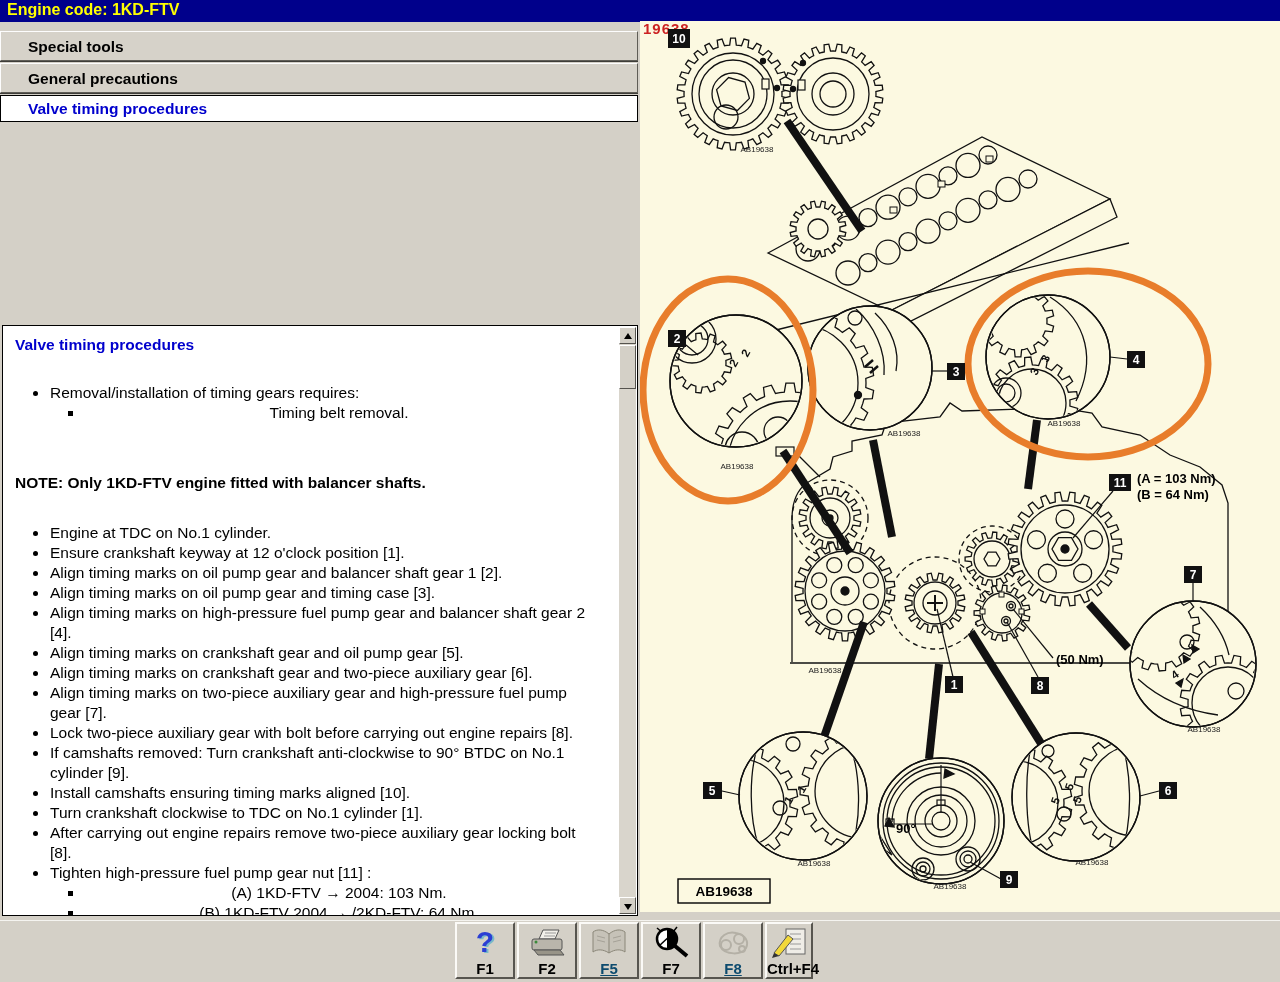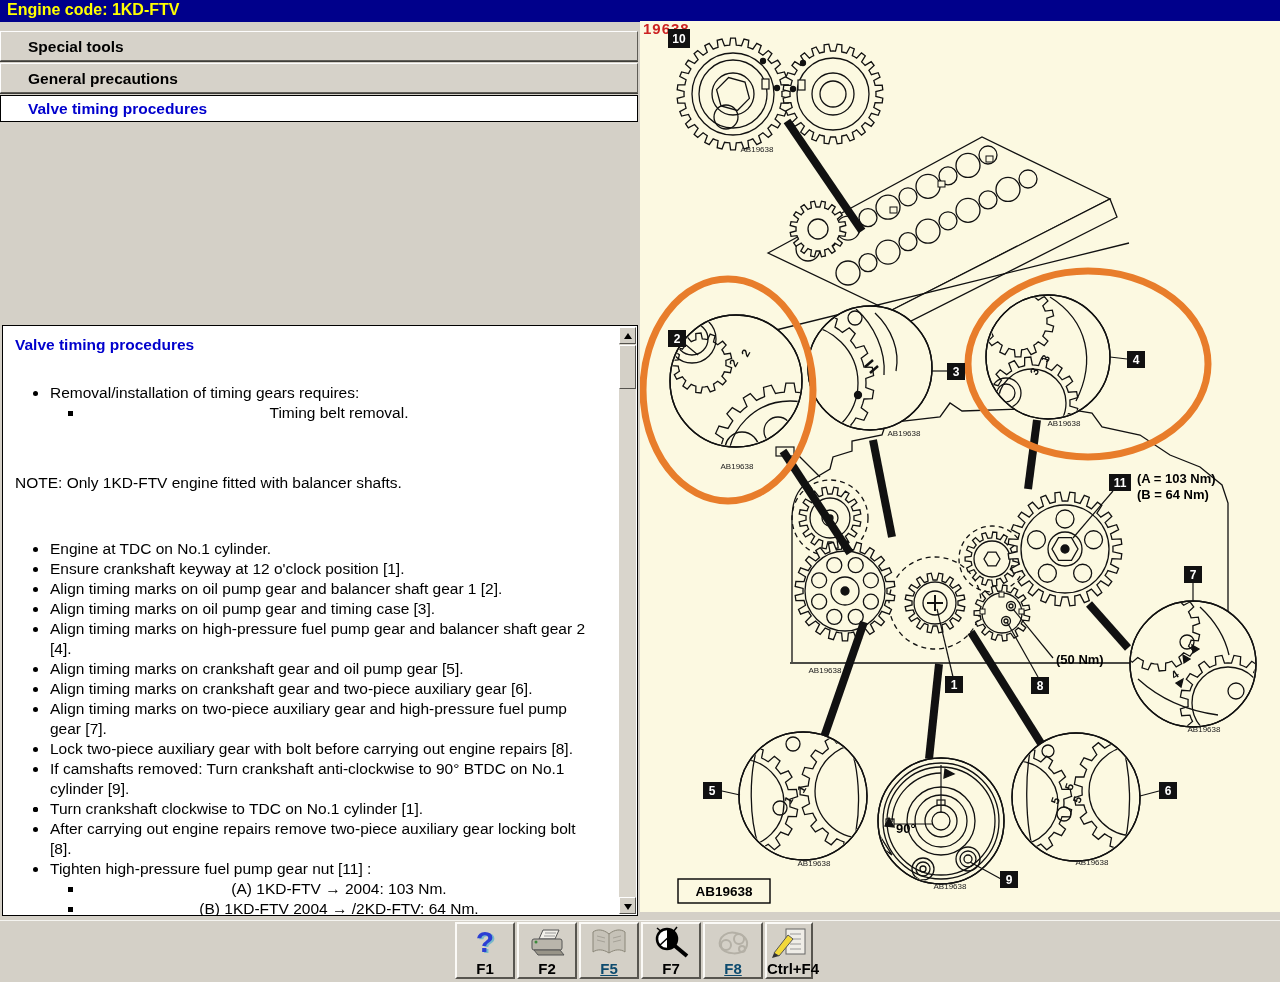--- a/index.html
+++ b/index.html
@@ -16,21 +16,21 @@
   
   .content-panel{position:absolute;left:2px;top:325px;width:636px;height:591px;background:#fff;
      border:1px solid #000;box-sizing:border-box;overflow:hidden;}
   .content-inner{position:absolute;left:0;top:0;width:616px;padding:9px 26px 0 12px;box-sizing:border-box;
      font-size:15.5px;line-height:20px;color:#000;}
   .c-heading{color:#0000cd;font-weight:bold;font-size:15.5px;margin:0 0 28px 0;}
   .li{position:relative;padding-left:35px;}
   .li .dot{position:absolute;left:18px;top:8px;width:5px;height:5px;border-radius:50%;background:#000;}
   .li2{position:relative;padding-left:70px;text-align:center;}
   .li2 .sq{position:absolute;left:53px;top:8px;width:5px;height:5px;background:#000;}
-  .note{font-weight:normal;margin:50px 0 46px 0;}
+  .note{font-weight:bold;margin:50px 0 30px 0;}
   
   .sb{position:absolute;right:1px;top:1px;bottom:1px;width:17px;background:#d9d5cc;}
   .sb-btn{position:absolute;left:0;width:17px;height:17px;background:#d4d0c7;box-sizing:border-box;
      border-top:1px solid #fff;border-left:1px solid #fff;border-right:1px solid #55534e;border-bottom:1px solid #55534e;}
   .sb-btn .tri{position:absolute;left:4px;width:0;height:0;border-left:4px solid transparent;border-right:4px solid transparent;}
   .tri-up{top:5px;border-bottom:6px solid #000;}
   .tri-dn{top:6px;border-top:6px solid #000;}
   .sb-thumb{position:absolute;left:0;top:18px;width:17px;height:44px;background:#d4d0c7;box-sizing:border-box;
      border-top:1px solid #fff;border-left:1px solid #fff;border-right:1px solid #55534e;border-bottom:1px solid #55534e;}
   
@@ -80,21 +80,21 @@
     <div class="li"><span class="dot"></span><span>Engine at TDC on No.1 cylinder.</span></div>
         <div class="li"><span class="dot"></span><span>Ensure crankshaft keyway at 12 o'clock position [1].</span></div>
         <div class="li"><span class="dot"></span><span>Align timing marks on oil pump gear and balancer shaft gear 1 [2].</span></div>
         <div class="li"><span class="dot"></span><span>Align timing marks on oil pump gear and timing case [3].</span></div>
         <div class="li"><span class="dot"></span><span>Align timing marks on high-pressure fuel pump gear and balancer shaft gear 2 [4].</span></div>
         <div class="li"><span class="dot"></span><span>Align timing marks on crankshaft gear and oil pump gear [5].</span></div>
         <div class="li"><span class="dot"></span><span>Align timing marks on crankshaft gear and two-piece auxiliary gear [6].</span></div>
         <div class="li"><span class="dot"></span><span>Align timing marks on two-piece auxiliary gear and high-pressure fuel pump gear [7].</span></div>
         <div class="li"><span class="dot"></span><span>Lock two-piece auxiliary gear with bolt before carrying out engine repairs [8].</span></div>
         <div class="li"><span class="dot"></span><span>If camshafts removed: Turn crankshaft anti-clockwise to 90° BTDC on No.1 cylinder [9].</span></div>
-        <div class="li"><span class="dot"></span></div>
+        <div class="li"><span class="dot"></span><span>Install camshafts ensuring timing marks aligned [10].</span></div>
         <div class="li"><span class="dot"></span><span>Turn crankshaft clockwise to TDC on No.1 cylinder [1].</span></div>
         <div class="li"><span class="dot"></span><span>After carrying out engine repairs remove two-piece auxiliary gear locking bolt [8].</span></div>
       </div>
     <div class="li"><span class="dot"></span><span>Tighten high-pressure fuel pump gear nut [11] :</span></div>
     <div>
 
     <div class="li2"><span class="sq"></span><span>(A) 1KD-FTV → 2004: 103 Nm.</span></div>
         <div class="li2"><span class="sq"></span><span>(B) 1KD-FTV 2004 → /2KD-FTV: 64 Nm.</span></div>
       </div>
   </div>

